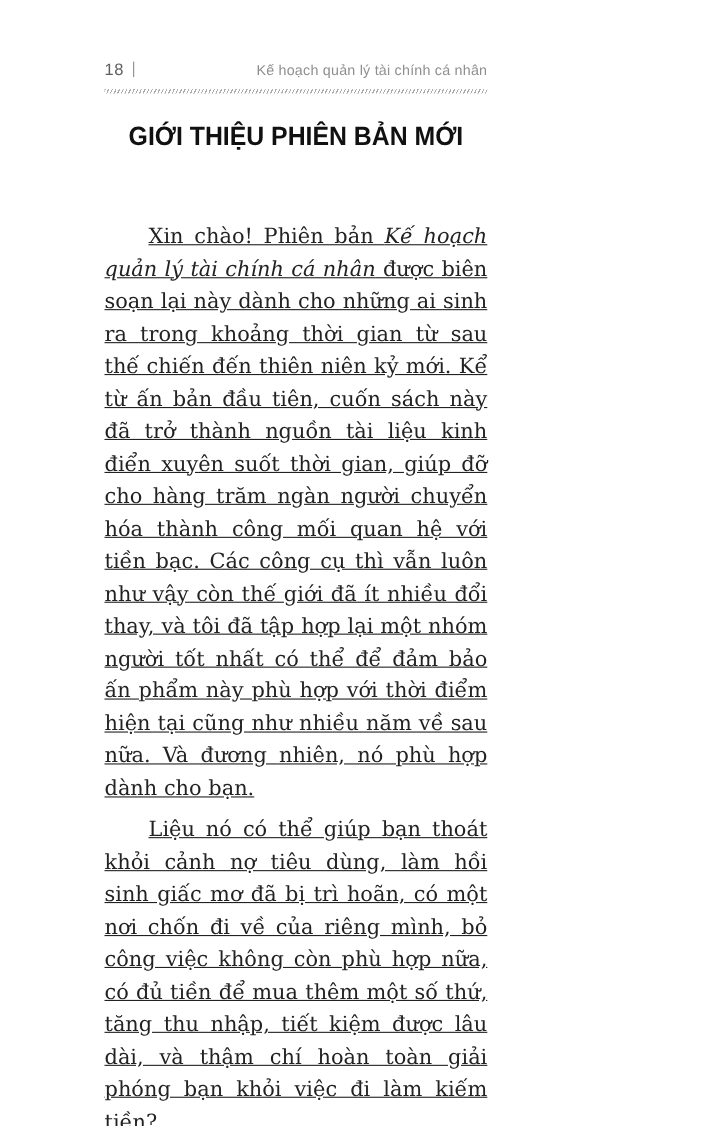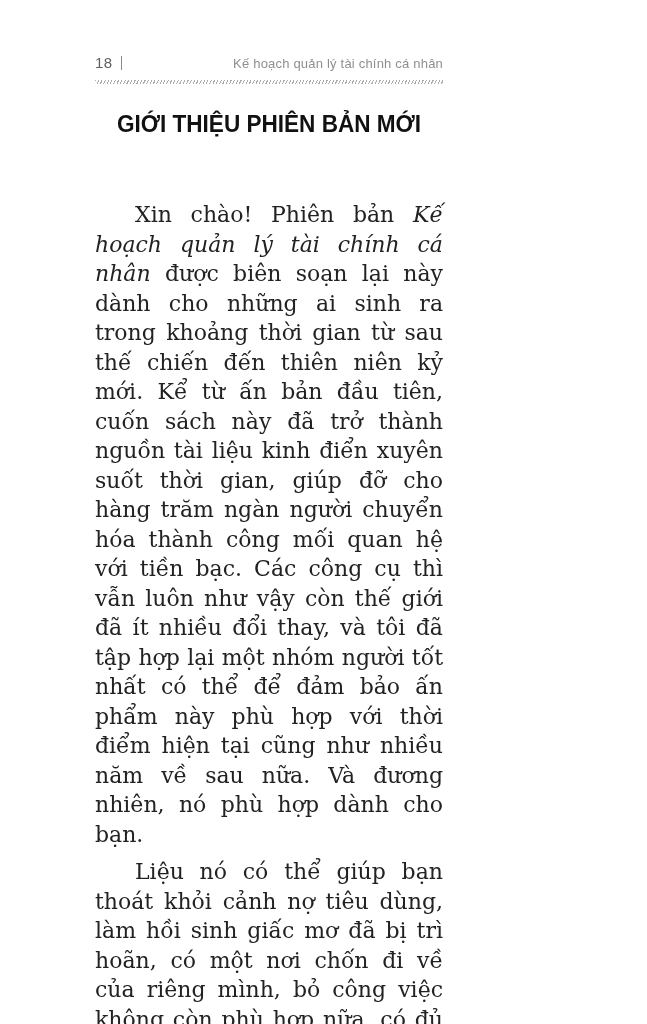--- a/index.html
+++ b/index.html
@@ -58,26 +58,27 @@
     font-weight: bold;
     font-size: 24px;
     color: #111111;
     text-align: center;
     letter-spacing: 0px;
     transform: scaleX(0.94);
     transform-origin: center;
     margin-bottom: 62px;
   }
   .body-text p {
-    font-size: 22px;
+    font-size: 19px;
     line-height: 29.5px;
     text-align: justify;
     text-indent: 40px;
     color: #222222;
     margin-bottom: 8px;
+    text-decoration: underline;
   }
   .body-text p em {
     font-style: italic;
   }
 </style>
 </head>
 <body>
 
 <div class="page">
 

